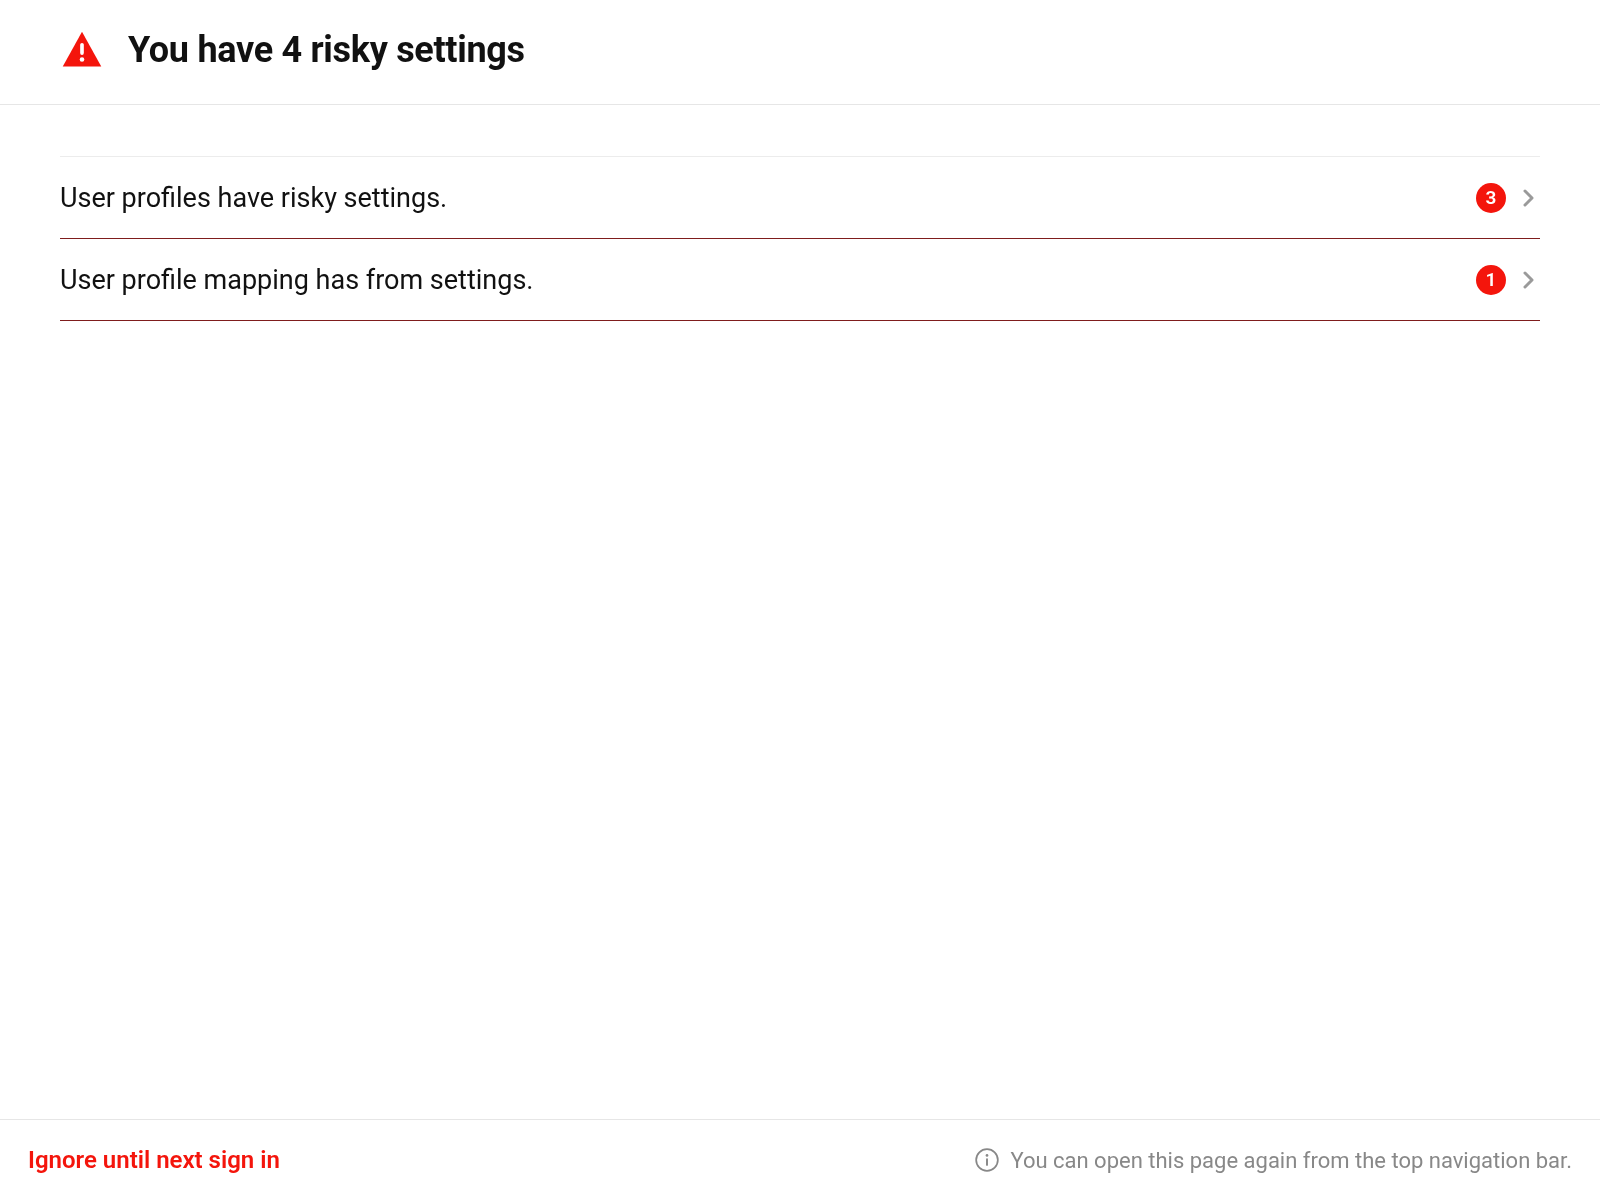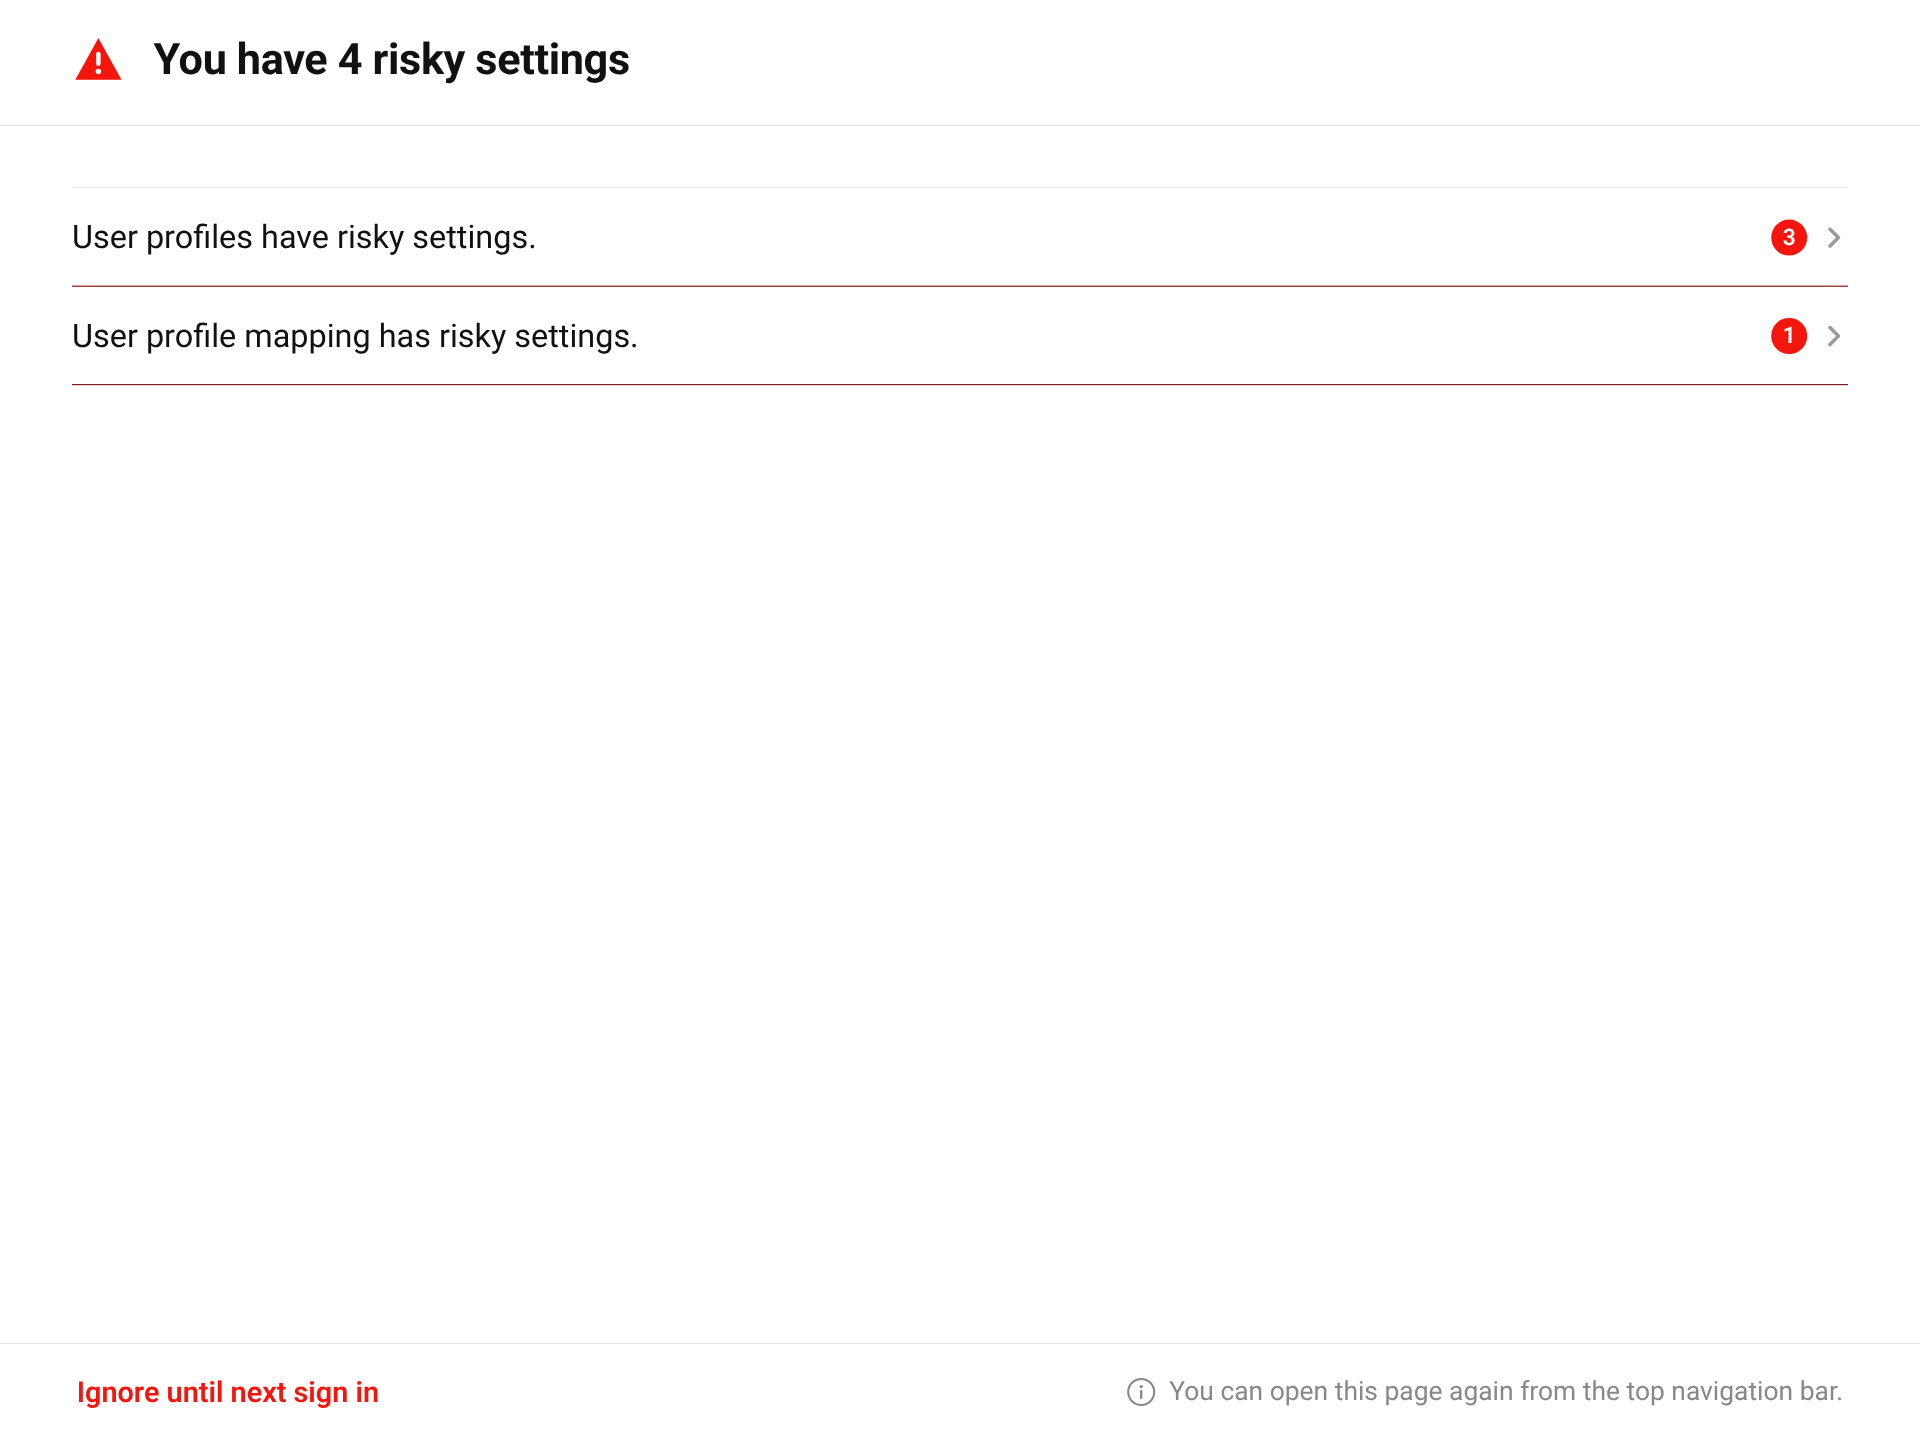--- a/index.html
+++ b/index.html
@@ -75,21 +75,21 @@
     .chevron svg {
       width: 24px;
       height: 24px;
       display: block;
     }
     .footer {
       flex-shrink: 0;
       display: flex;
       align-items: center;
       justify-content: space-between;
-      padding: 26px 64px;
+      padding: 26px 28px;
       border-top: 1px solid #e6e6e6;
     }
     .ignore-link {
       font-size: 24px;
       font-weight: 600;
       color: #f4150c;
       cursor: pointer;
       user-select: none;
     }
     .footer-info {
@@ -128,21 +128,21 @@
     <span class="row-label">User profiles have risky settings.</span>
     <span class="badge">3</span>
     <span class="chevron">
       <svg viewBox="0 0 24 24" fill="none">
         <path d="M9 5 L16 12 L9 19" stroke="#9a9a9a" stroke-width="3" stroke-linecap="round" stroke-linejoin="round"></path>
       </svg>
     </span>
   </div>
 
   <div class="row">
-    <span class="row-label">User profile mapping has risky settings.</span>
+    <span class="row-label">User profile mapping has from settings.</span>
     <span class="badge">1</span>
     <span class="chevron">
       <svg viewBox="0 0 24 24" fill="none">
         <path d="M9 5 L16 12 L9 19" stroke="#9a9a9a" stroke-width="3" stroke-linecap="round" stroke-linejoin="round"></path>
       </svg>
     </span>
   </div>
 </div>
 
 <div class="footer">

